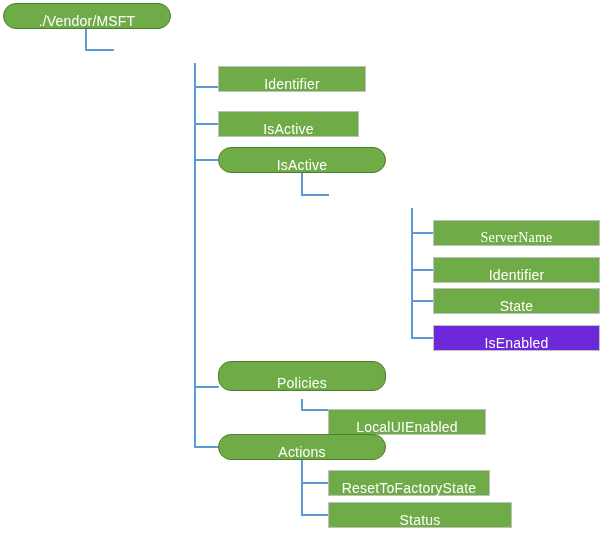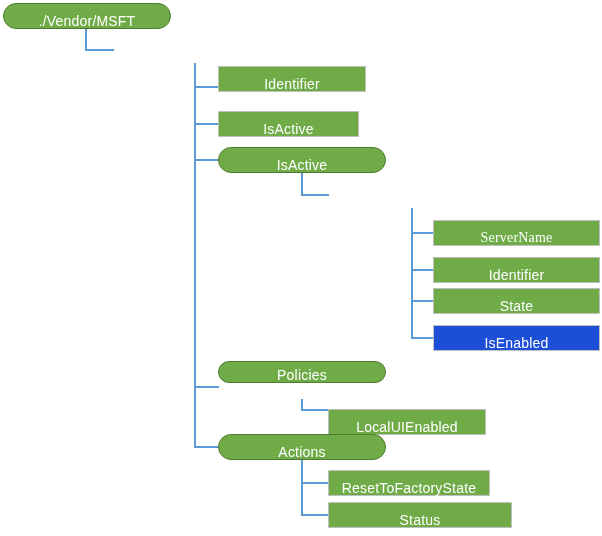--- a/index.html
+++ b/index.html
@@ -22,21 +22,21 @@
     align-items: flex-end;
     justify-content: center;
     color: #ffffff;
     font-size: 14px;
     letter-spacing: 0.2px;
     line-height: 1;
     white-space: nowrap;
     user-select: none;
   }
   .node.green { background: #6fab47; }
-  .node.blue  { background: #1d4ed8; }
+  .node.blue  { background: #6d28d9; }
   .node.rect  { border: 1px solid #bfbfbf; }
   .node.round { border-radius: 13px; border: 1px solid #4f7d2f; }
   .node.blue.rect { border: 1px solid #bfbfbf; }
   .node.italic { font-style: italic; }
   .node .label { pointer-events: none; }
 
   .conn {
     position: absolute;
     background: #5b9bd5;
   }
@@ -101,21 +101,21 @@
   </div>
 
   <div class="node green rect" style="left:433px; top:288px; width:167px; height:26px;">
     <span class="label">State</span>
   </div>
 
   <div class="node blue rect" style="left:433px; top:325px; width:167px; height:26px;">
     <span class="label">IsEnabled</span>
   </div>
 
-  <div class="node green round" style="left:218px; top:361px; width:168px; height:22px;">
+  <div class="node green round" style="left:218px; top:361px; width:168px; height:30px;">
     <span class="label">Policies</span>
   </div>
 
   <div class="node green rect" style="left:328px; top:397px; width:158px; height:26px;margin-top:12px;">
     <span class="label">LocalUIEnabled</span>
   </div>
 
   <div class="node green round" style="left:218px; top:434px; width:168px; height:26px;">
     <span class="label">Actions</span>
   </div>

